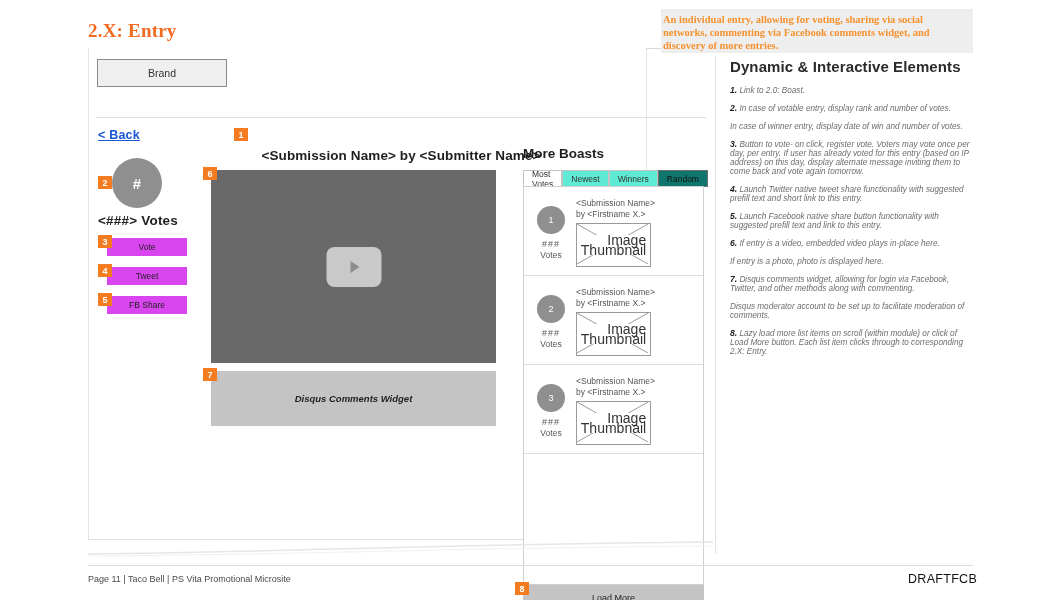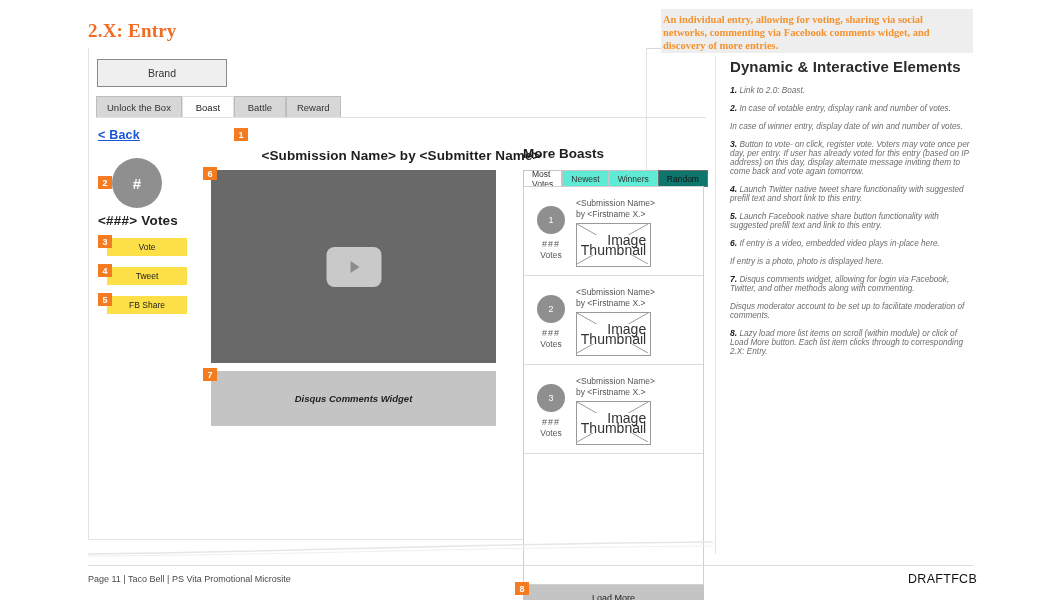--- a/index.html
+++ b/index.html
@@ -85,21 +85,21 @@
     background:#8f8f8f;color:#fff;
     display:flex;align-items:center;justify-content:center;
     font-size:15px;font-weight:bold;
   }
   .votes-label{
     position:absolute;left:9px;top:165px;
     font-size:13.5px;font-weight:bold;color:#222;letter-spacing:.2px;
   }
   .sbtn{
     position:absolute;left:18px;width:80px;height:18px;
-    background:#fde047;
+    background:#d946ef;
     display:flex;align-items:center;justify-content:center;
     font-size:8.5px;color:#222;
   }
 
   .sub-title{
     position:absolute;left:122px;top:100px;width:380px;
     text-align:center;font-size:13.5px;font-weight:bold;color:#1e1e1e;
     letter-spacing:.1px;
   }
   .video{
@@ -207,26 +207,20 @@
   <div class="header-rule"></div>
 
   <div class="callout">
     <div class="callout-text">An individual entry, allowing for voting, sharing via social networks, commenting via Facebook comments widget, and discovery of more entries.</div>
   </div>
 
   <div class="wf">
 
     <div class="brand">Brand</div>
 
-    <div class="tabs">
-        <div class="tab">Unlock the Box</div>
-        <div class="tab active">Boast</div>
-        <div class="tab">Battle</div>
-        <div class="tab">Reward</div>
-      </div>
     <div class="tabs-rule"></div>
 
     <div class="back">&lt; Back</div>
     <div class="badge" style="left:145px;top:80px;">1</div>
 
     <div class="badge" style="left:9px;top:128px;">2</div>
     <div class="rank-circle">#</div>
     <div class="votes-label">&lt;###&gt; Votes</div>
 
     <div>

